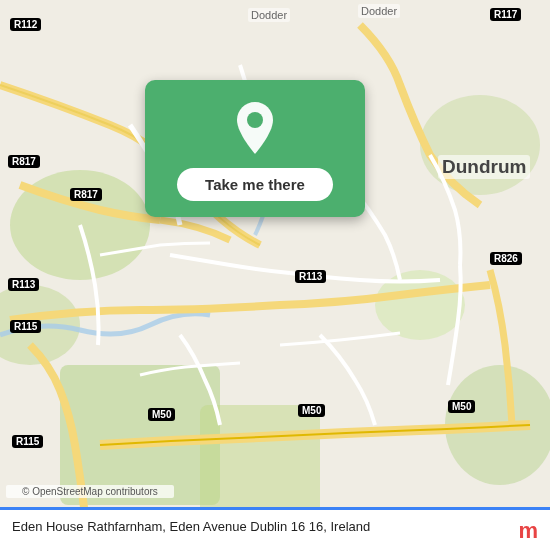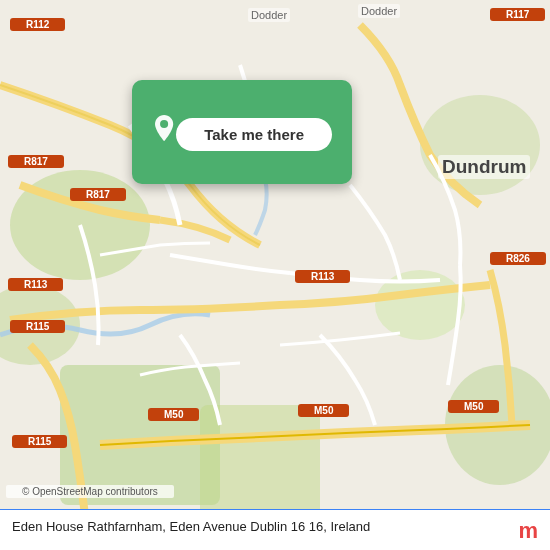--- a/index.html
+++ b/index.html
@@ -7,39 +7,39 @@
 
     #map-container {
       width: 550px;
       height: 550px;
       position: relative;
       background-color: #f0ede4;
       overflow: hidden;
     }
     .road-label {
       position: absolute;
-      background: #c2410c;
+      background: #000000;
       color: #fff;
       font-size: 10px;
       font-weight: bold;
-      padding: 1px 16px;
+      padding: 1px 4px;
       border-radius: 3px;
       white-space: nowrap;
     }
 
     
     #action-card {
       position: absolute;
       top: 80px;
-      left: 132px;
+      left: 145px;
       width: 220px;
       background: #4caf6e;
       border-radius: 10px;
       display: flex;
-      flex-direction: row;
+      flex-direction: column;
       align-items: center;
       padding: 20px 20px 16px;
       box-shadow: 0 4px 12px rgba(0,0,0,0.3);
     }
 
     #pin-icon {
       width: 48px;
       height: 56px;
       margin-bottom: 12px;
     }
@@ -56,21 +56,21 @@
       white-space: nowrap;
     }
 
     
     #bottom-bar {
       position: absolute;
       bottom: 0; left: 0;
       width: 100%;
       background: #fff;
       padding: 8px 12px 6px;
-      border-top: 1px solid #3b82f6;
+      border-top: 3px solid #3b82f6;
       display: flex;
       align-items: flex-start;
       justify-content: space-between;
     }
 
     #address-text {
       font-size: 13px;
       color: #222;
       flex: 1;
       line-height: 1.4;

